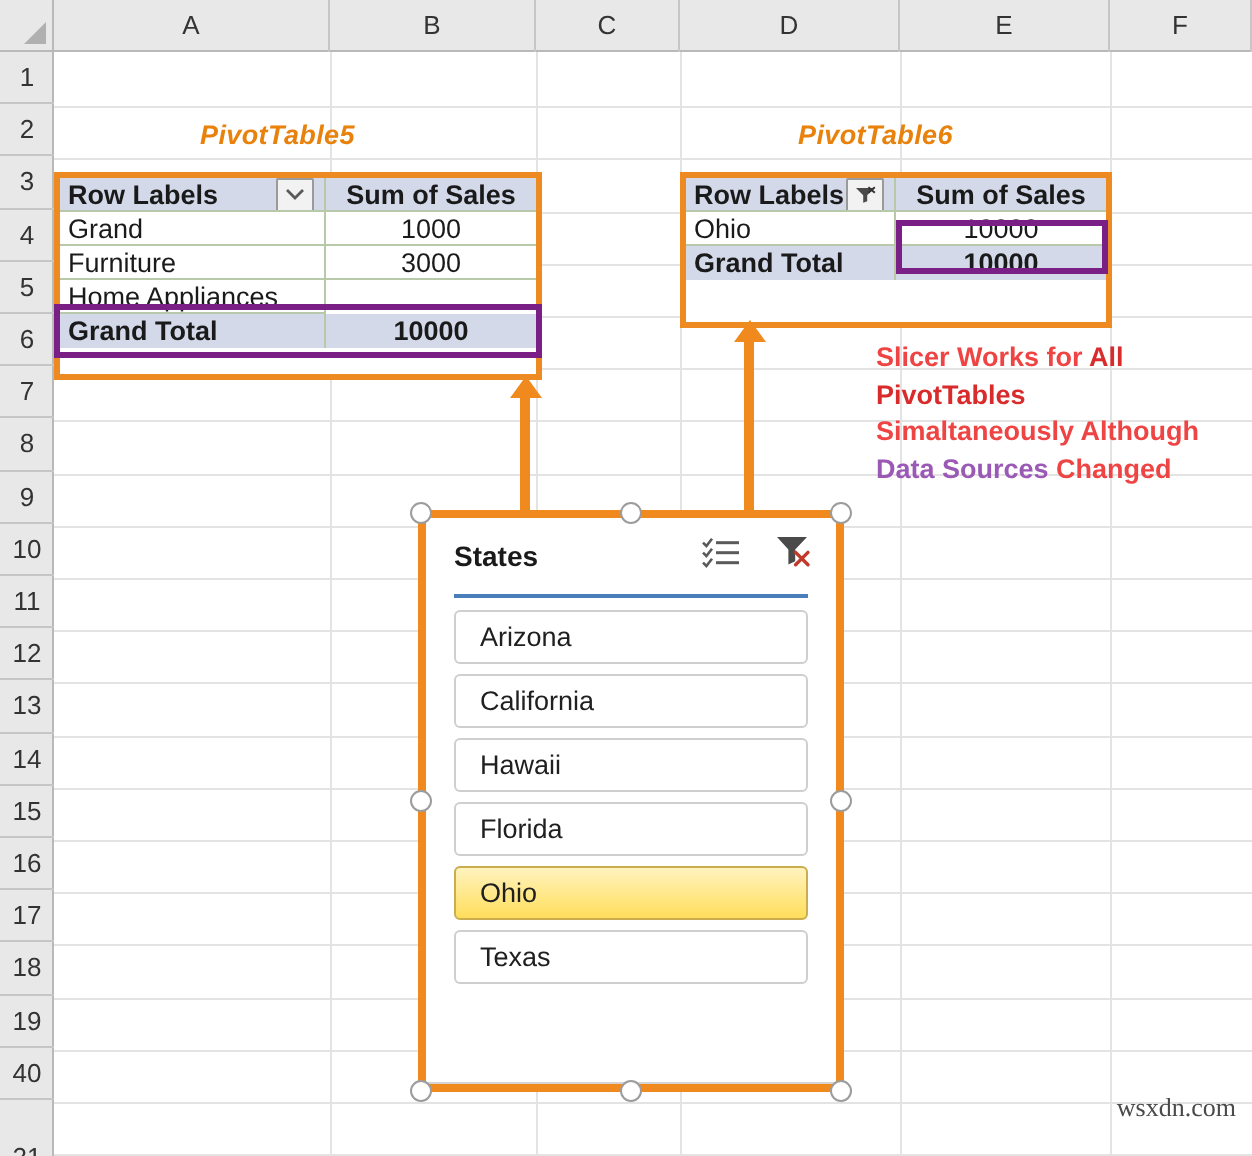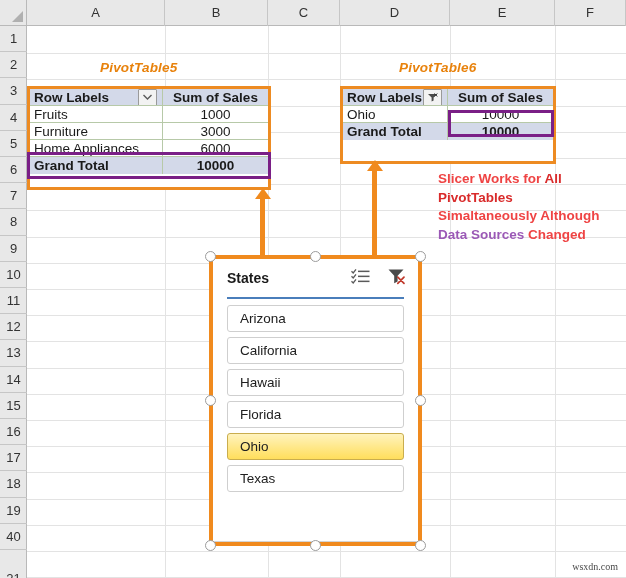--- a/index.html
+++ b/index.html
@@ -115,22 +115,22 @@
     box-sizing:border-box;height:27px;margin-bottom:5px;
     border:1px solid #cfcfcf;border-radius:3px;background:#ffffff;
     display:flex;align-items:center;padding-left:12px;
     font-size:13.5px;color:#202020;
   }
   .sl-item.selected{
     background:linear-gradient(180deg,#FFF3BE 0%,#FFE88A 52%,#FFDE5C 100%);
     border:1px solid #c9ad4e;
   }
   .watermark{
-    position:absolute;right:8px;bottom:6px;
-    font-size:10px;color:#4a4a4a;font-family:"Liberation Serif",serif;
+    position:absolute;right:8px;bottom:16px;
+    font-size:13px;color:#4a4a4a;font-family:"Liberation Serif",serif;
   }
 </style>
 </head>
 <body>
 
 <div id="sheet">
 
   <div class="colhead-strip" id="colstrip">
       <div class="colhead" style="left: 27px; width: 138px;">A</div>
       <div class="colhead" style="left: 165px; width: 103px;">B</div>
@@ -203,32 +203,31 @@
         <span class="filter-btn">
           <svg width="9" height="6" viewBox="0 0 9 6">
               <path d="M0.5 1 L4.5 5 L8.5 1" fill="none" stroke="#5a5a5a" stroke-width="1.4"></path>
             </svg>
         </span>
       </div>
       <div class="pcell hdr last" style="width:105px;justify-content:center;">Sum of Sales</div>
     </div>
 
     <div class="prow">
-      <div class="pcell" style="width:133px;">Fruits</div>
+      <div class="pcell" style="width:133px;">Grand</div>
       <div class="pcell num last" style="width:105px;">1000</div>
     </div>
 
     <div class="prow">
       <div class="pcell" style="width:133px;">Furniture</div>
       <div class="pcell num last" style="width:105px;">3000</div>
     </div>
 
     <div class="prow">
       <div class="pcell" style="width:133px;">Home Appliances</div>
-      <div class="pcell num last" style="width:105px;">6000</div>
     </div>
 
     <div class="prow last">
       <div class="pcell total" style="width:133px;">Grand Total</div>
       <div class="pcell total num last" style="width:105px;">10000</div>
     </div>
   </div>
   <div class="sel-box" style="left:27px;top:152px;width:244px;height:27px;"></div>
 
   <div class="pivot-title" style="left:399px;top:60px;">PivotTable6</div>

